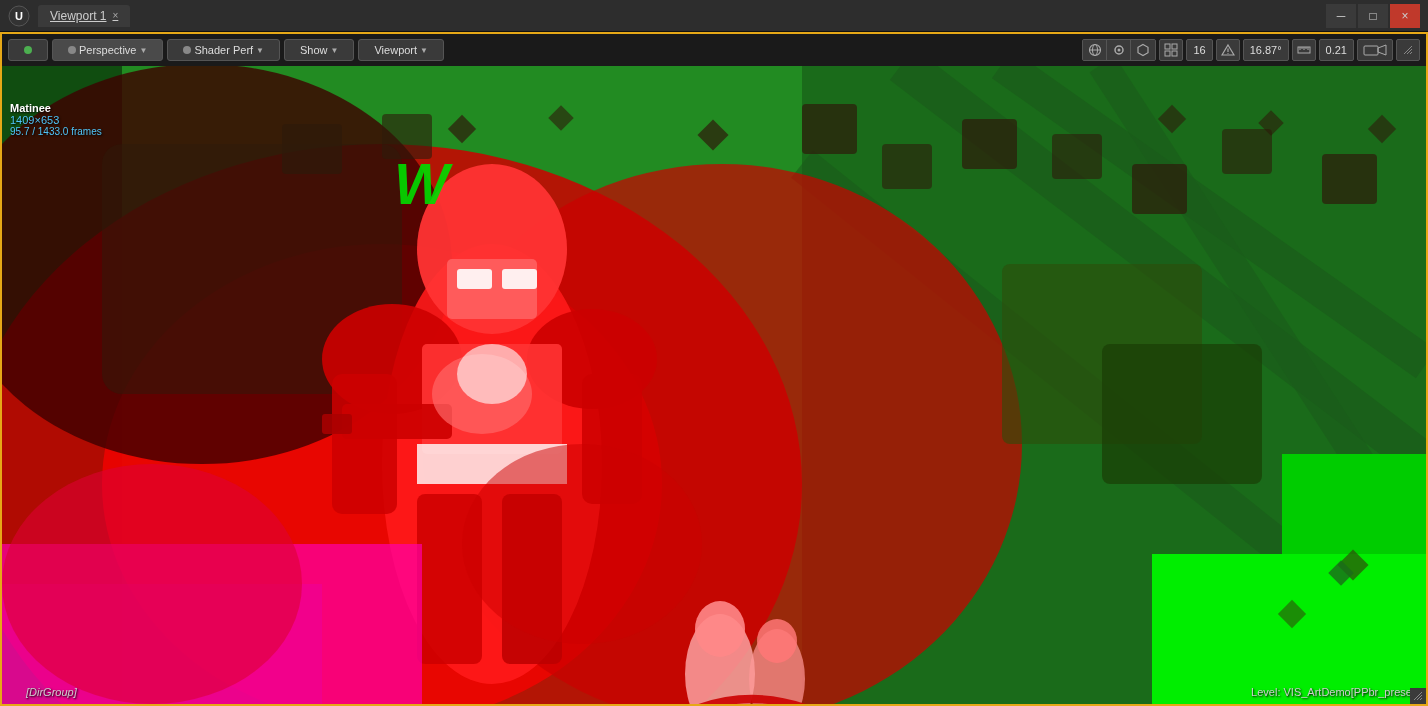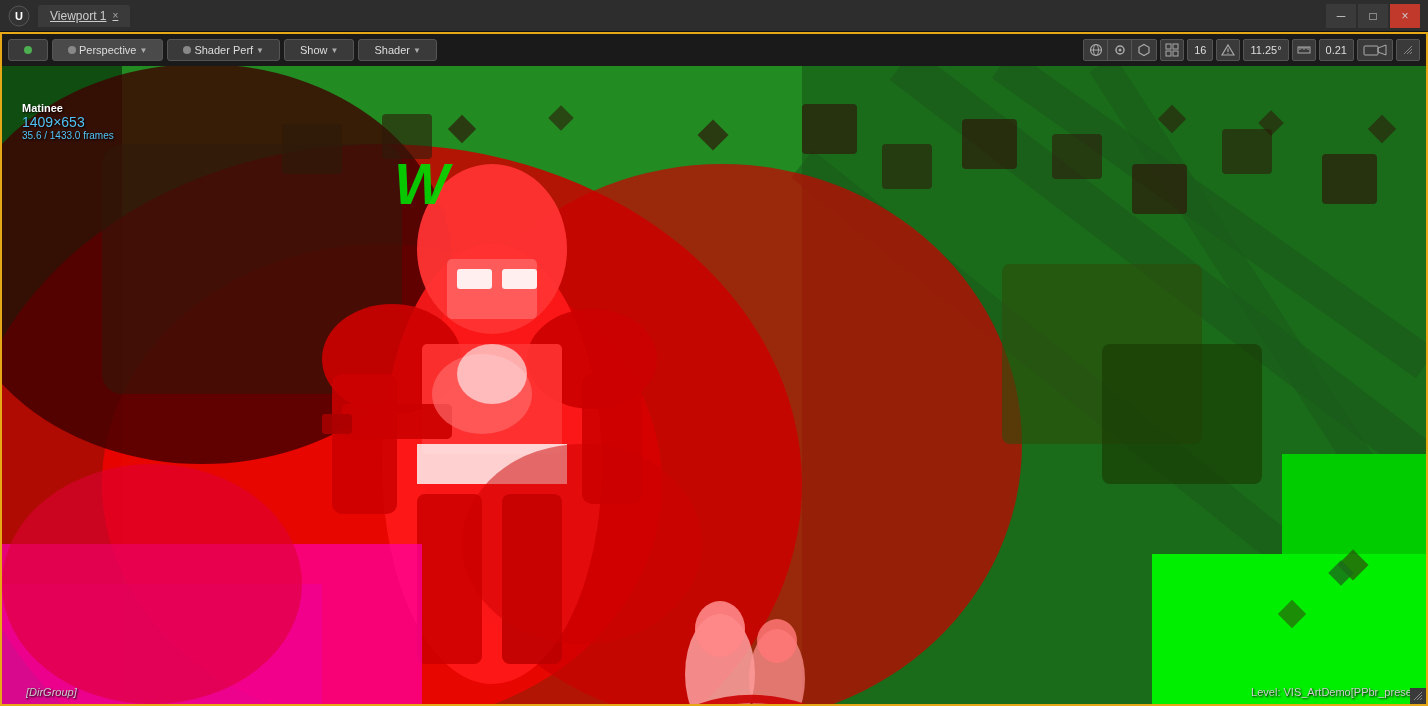--- a/index.html
+++ b/index.html
@@ -218,32 +218,32 @@
       height: 100%;
       position: absolute;
       top: 0;
       left: 0;
     }
 
     
     #hud-top-left {
       position: absolute;
       top: 36px;
-      left: 20px;
+      left: 8px;
       z-index: 5;
     }
     #matinee-label {
       color: #fff;
       font-size: 11px;
       font-weight: bold;
       text-shadow: 1px 1px 2px #000;
     }
     #res-label {
       color: #4fc3f7;
-      font-size: 14px;
+      font-size: 11px;
       text-shadow: 1px 1px 2px #000;
     }
     #frames-label {
       color: #4fc3f7;
       font-size: 10px;
       text-shadow: 1px 1px 2px #000;
     }
 
     #hud-bottom-left {
       position: absolute;
@@ -314,21 +314,21 @@
       <span>Shader Perf</span>
       <span class="arrow">▼</span>
     </button>
 
     <button class="vp-btn">
       <span>Show</span>
       <span class="arrow">▼</span>
     </button>
 
     <button class="vp-btn">
-      <span>Shader</span>
+      <span>Viewport</span>
       <span class="arrow">▼</span>
     </button>
 
     <div id="right-toolbar">
 
       <div class="icon-group">
         <div class="icon-btn">
           <svg width="14" height="14" viewBox="0 0 14 14">
             <circle cx="7" cy="7" r="5.5" fill="none" stroke="#aaa" stroke-width="1.2"></circle>
             <ellipse cx="7" cy="7" rx="2.5" ry="5.5" fill="none" stroke="#aaa" stroke-width="1"></ellipse>
@@ -360,21 +360,21 @@
       <div class="value-btn">16</div>
 
       <div class="icon-btn">
         <svg width="14" height="14" viewBox="0 0 14 14">
           <polygon points="7,2 13,12 1,12" fill="none" stroke="#aaa" stroke-width="1.2"></polygon>
           <line x1="7" y1="5.5" x2="7" y2="9" stroke="#aaa" stroke-width="1.2"></line>
           <circle cx="7" cy="10.5" r="0.6" fill="#aaa"></circle>
         </svg>
       </div>
 
-      <div class="value-btn">11.25°</div>
+      <div class="value-btn">16.87°</div>
 
       <div class="icon-btn">
         <svg width="14" height="14" viewBox="0 0 14 14">
           <rect x="1" y="4" width="12" height="6" fill="none" stroke="#aaa" stroke-width="1"></rect>
           <line x1="3" y1="4" x2="3" y2="7" stroke="#aaa" stroke-width="1"></line>
           <line x1="5" y1="4" x2="5" y2="6" stroke="#aaa" stroke-width="1"></line>
           <line x1="7" y1="4" x2="7" y2="7" stroke="#aaa" stroke-width="1"></line>
           <line x1="9" y1="4" x2="9" y2="6" stroke="#aaa" stroke-width="1"></line>
           <line x1="11" y1="4" x2="11" y2="7" stroke="#aaa" stroke-width="1"></line>
         </svg>
@@ -506,21 +506,21 @@
       <text x="392" y="140" font-size="58" font-weight="bold" font-style="italic" fill="#00dd00" opacity="0.9" font-family="Arial">W</text>
 
       <ellipse cx="150" cy="520" rx="150" ry="120" fill="#dd0033" opacity="0.6"></ellipse>
       <ellipse cx="580" cy="480" rx="120" ry="100" fill="#cc0000" opacity="0.5"></ellipse>
 
     </svg>
 
     <div id="hud-top-left">
       <div id="matinee-label">Matinee</div>
       <div id="res-label">1409×653</div>
-      <div id="frames-label">35.6 / 1433.0 frames</div>
+      <div id="frames-label">95.7 / 1433.0 frames</div>
     </div>
 
     <div id="hud-bottom-left">
       <div id="dir-group-label">[DirGroup]</div>
     </div>
 
     <div id="hud-bottom-right">
       <div id="level-label">Level: VIS_ArtDemo[PPbr_preset]</div>
     </div>
   </div>

